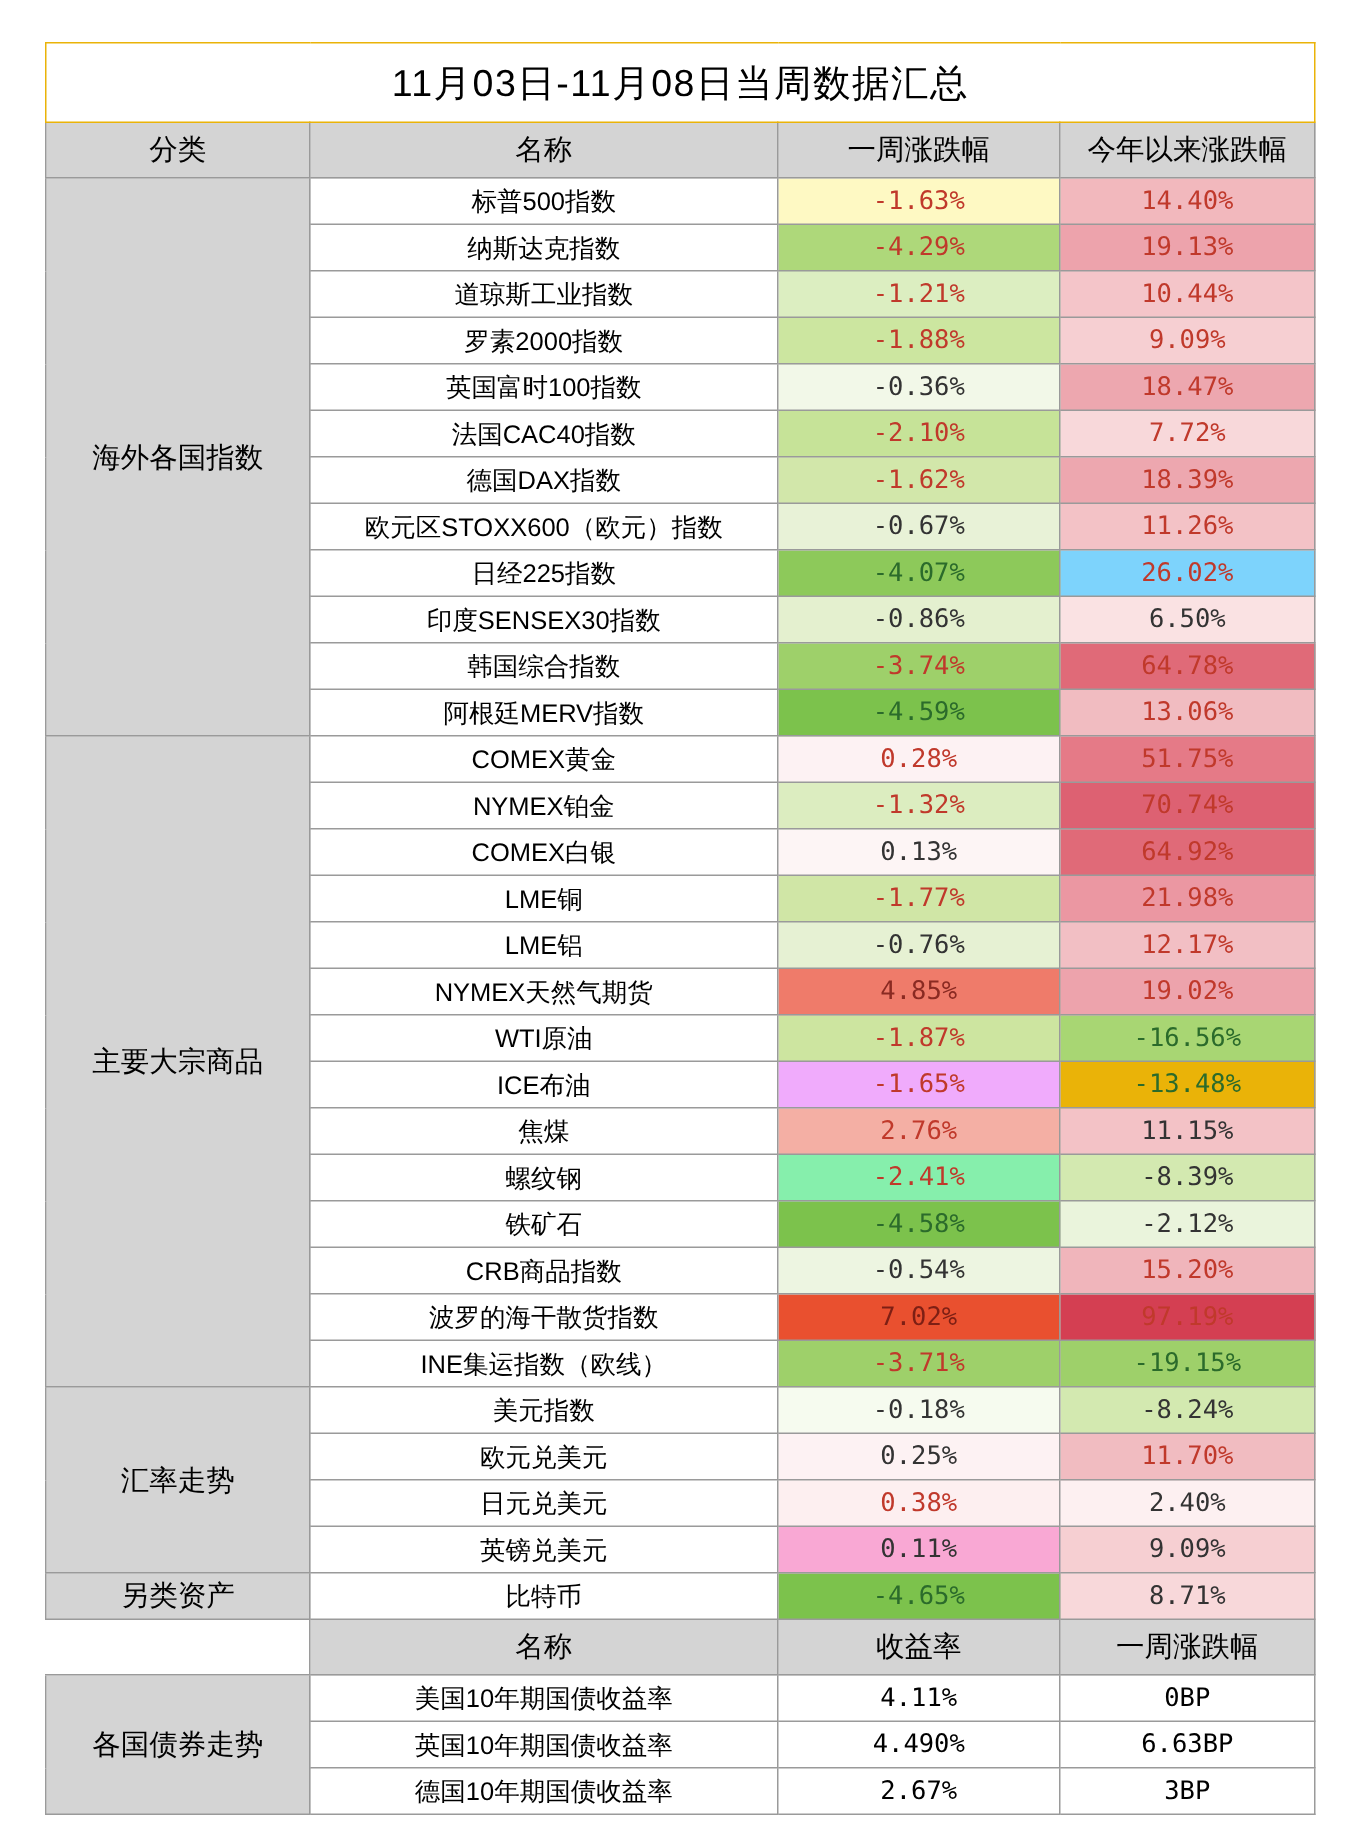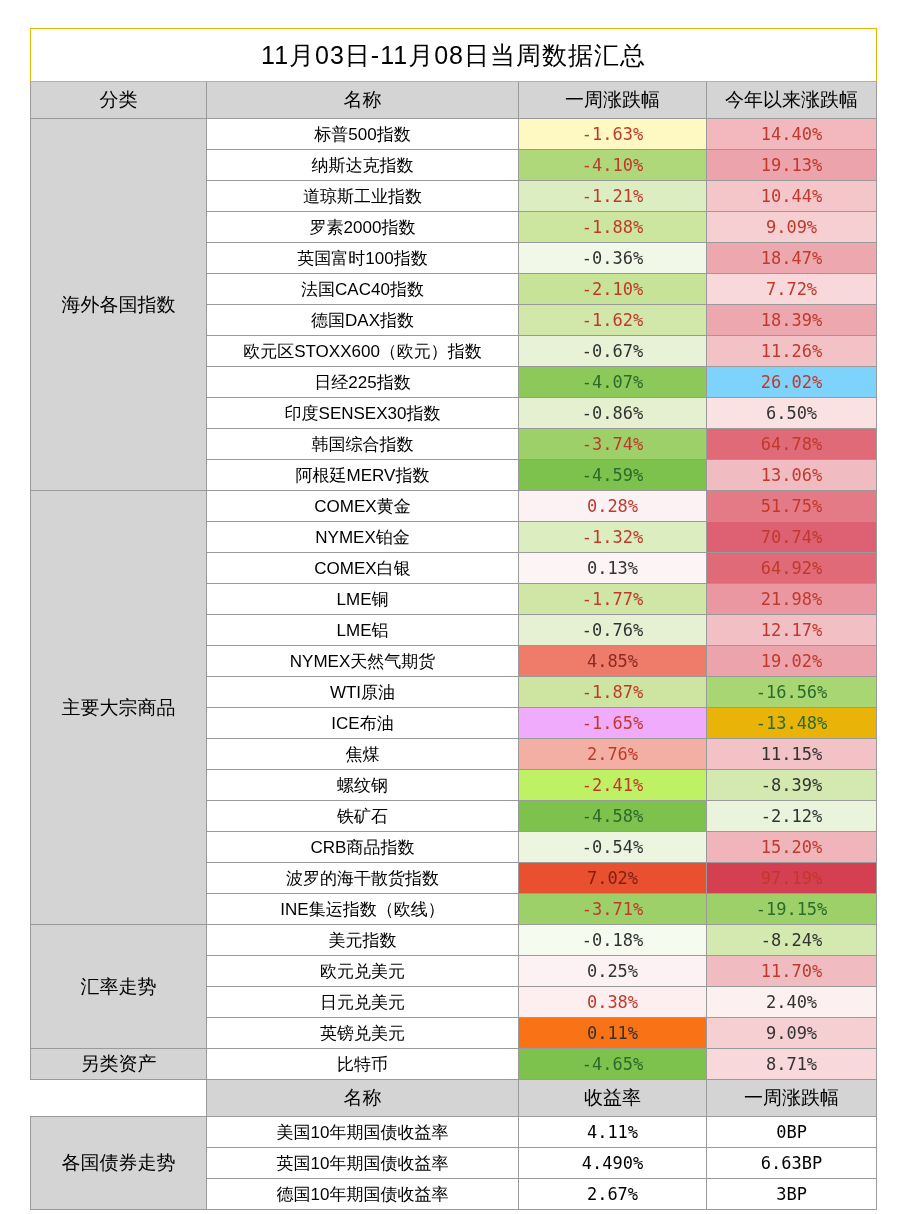--- a/index.html
+++ b/index.html
@@ -89,21 +89,21 @@
           <td class="hdr">今年以来涨跌幅</td>
         </tr>
         <tr>
           <td class="cat" rowspan="12">海外各国指数</td>
           <td class="name">标普500指数</td>
           <td class="val" style="background:#fef9c3;color:#c0392b">-1.63%</td>
           <td class="val" style="background:#f2b8bd;color:#c0392b">14.40%</td>
         </tr>
         <tr>
           <td class="name">纳斯达克指数</td>
-          <td class="val" style="background:#aed87a;color:#c0392b">-4.10%</td>
+          <td class="val" style="background:#aed87a;color:#c0392b">-4.29%</td>
           <td class="val" style="background:#eda3ac;color:#c0392b">19.13%</td>
         </tr>
         <tr>
           <td class="name">道琼斯工业指数</td>
           <td class="val" style="background:#dceec1;color:#c0392b">-1.21%</td>
           <td class="val" style="background:#f4c5c9;color:#c0392b">10.44%</td>
         </tr>
         <tr>
           <td class="name">罗素2000指数</td>
           <td class="val" style="background:#cce6a0;color:#c0392b">-1.88%</td>
@@ -190,21 +190,21 @@
           <td class="val" style="background:#f0abfc;color:#c0392b">-1.65%</td>
           <td class="val" style="background:#eab308;color:#2b6b2b">-13.48%</td>
         </tr>
         <tr>
           <td class="name">焦煤</td>
           <td class="val" style="background:#f4afa4;color:#c0392b">2.76%</td>
           <td class="val" style="background:#f3c2c6;color:#333333">11.15%</td>
         </tr>
         <tr>
           <td class="name">螺纹钢</td>
-          <td class="val" style="background:#bef264;color:#c0392b">-2.41%</td>
+          <td class="val" style="background:#86efac;color:#c0392b">-2.41%</td>
           <td class="val" style="background:#d3e9b0;color:#333333">-8.39%</td>
         </tr>
         <tr>
           <td class="name">铁矿石</td>
           <td class="val" style="background:#7cc24c;color:#2b6b2b">-4.58%</td>
           <td class="val" style="background:#eaf4dc;color:#333333">-2.12%</td>
         </tr>
         <tr>
           <td class="name">CRB商品指数</td>
           <td class="val" style="background:#edf5e1;color:#333333">-0.54%</td>
@@ -231,21 +231,21 @@
           <td class="val" style="background:#fdf2f3;color:#333333">0.25%</td>
           <td class="val" style="background:#f1bcc1;color:#c0392b">11.70%</td>
         </tr>
         <tr>
           <td class="name">日元兑美元</td>
           <td class="val" style="background:#fdeff0;color:#c0392b">0.38%</td>
           <td class="val" style="background:#fdf0f1;color:#333333">2.40%</td>
         </tr>
         <tr>
           <td class="name">英镑兑美元</td>
-          <td class="val" style="background:#f97316;color:#333333">0.11%</td>
+          <td class="val" style="background:#f9a8d4;color:#333333">0.11%</td>
           <td class="val" style="background:#f6cfd2;color:#333333">9.09%</td>
         </tr>
         <tr>
           <td class="cat" rowspan="1">另类资产</td>
           <td class="name">比特币</td>
           <td class="val" style="background:#7cc24c;color:#2b6b2b">-4.65%</td>
           <td class="val" style="background:#f8d8da;color:#333333">8.71%</td>
         </tr>
         <tr>
           <td class="blank"></td>

